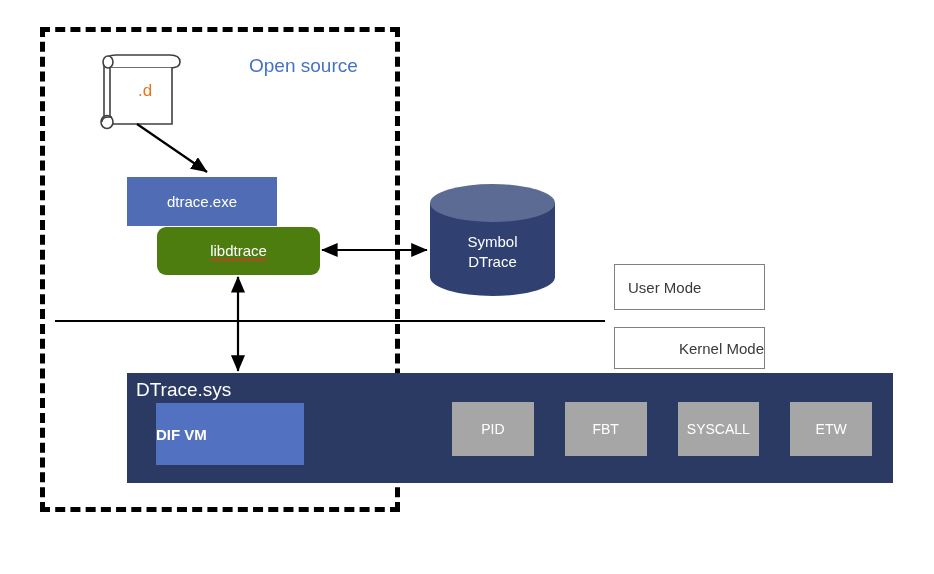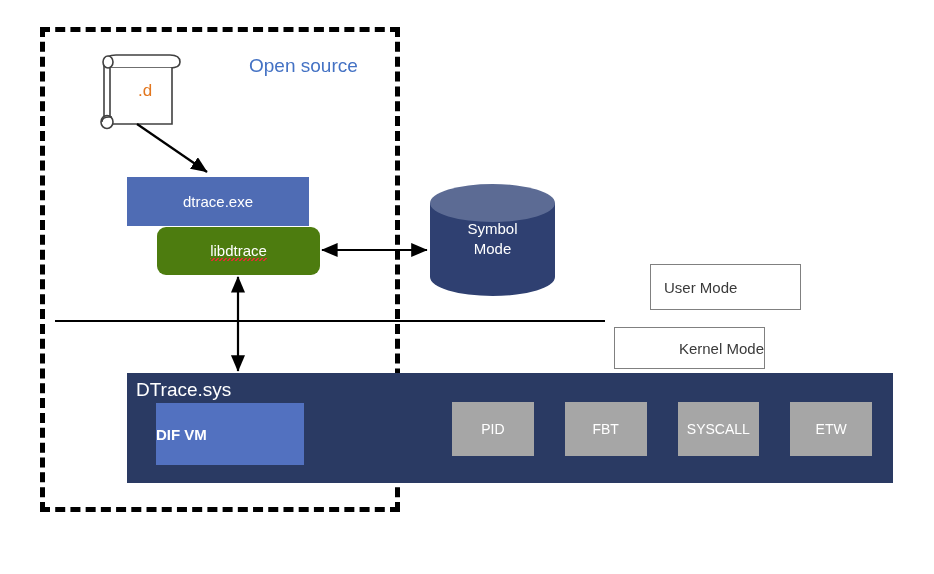--- a/index.html
+++ b/index.html
@@ -54,21 +54,21 @@
     font-size: 17px;
     color: #E2761E;
     padding-left: 8px;
     box-sizing: border-box;
   }
 
   
   #dtrace-exe-box {
     left: 127px;
     top: 177px;
-    width: 182px;
+    width: 150px;
     height: 49px;
     background: #4F6CB4;
     display: flex;
     align-items: center;
     justify-content: center;
     color: #ffffff;
     font-size: 15px;
   }
   #libdtrace-box {
     left: 157px;
@@ -97,21 +97,21 @@
 
   
   #symbol-store {
     left: 429px;
     top: 183px;
     width: 127px;
     height: 114px;
   }
   #symbol-store-label {
     left: 429px;
-    top: 182px;
+    top: 195px;
     width: 127px;
     height: 114px;
     display: flex;
     flex-direction: column;
     align-items: center;
     justify-content: center;
     color: #ffffff;
     font-size: 15px;
     line-height: 1.35;
     text-align: center;
@@ -121,21 +121,21 @@
   .mode-box {
     border: 1px solid #808080;
     background: #ffffff;
     display: flex;
     align-items: center;
     padding-left: 13px;
     box-sizing: border-box;
     color: #3A3A3A;
     font-size: 15px;
   }
-  #user-mode-box  { left: 614px; top: 264px; width: 151px; height: 46px; margin-left: 36px; }
+  #user-mode-box  { left: 614px; top: 264px; width: 151px; height: 46px; }
   #kernel-mode-box{ left: 614px; top: 327px; width: 151px; height: 42px; justify-content: flex-end; }
 
   
   #mode-divider {
     left: 55px;
     top: 320px;
     width: 550px;
     height: 2px;
     background: #000000;
   }
@@ -221,21 +221,21 @@
   <div class="abs" id="libdtrace-box">
     <span id="libdtrace-label">libdtrace</span>
   </div>
 
   <svg class="abs" id="symbol-store" viewBox="0 0 127 114">
     <path d="M1,20 L1,94 A62.5,19 0 0 0 126,94 L126,20 Z" fill="#2F4071"></path>
     <ellipse cx="63.5" cy="20" rx="62.5" ry="19" fill="#5C6B94"></ellipse>
   </svg>
   <div class="abs" id="symbol-store-label">
     <span>Symbol</span>
-    <span>Mode</span>
+    <span>DTrace</span>
   </div>
 
   <div class="abs mode-box" id="user-mode-box">
     <span>User Mode</span>
   </div>
   <div class="abs mode-box" id="kernel-mode-box">
     <span>Kernel Mode</span>
   </div>
 
   <div class="abs" id="mode-divider"></div>

